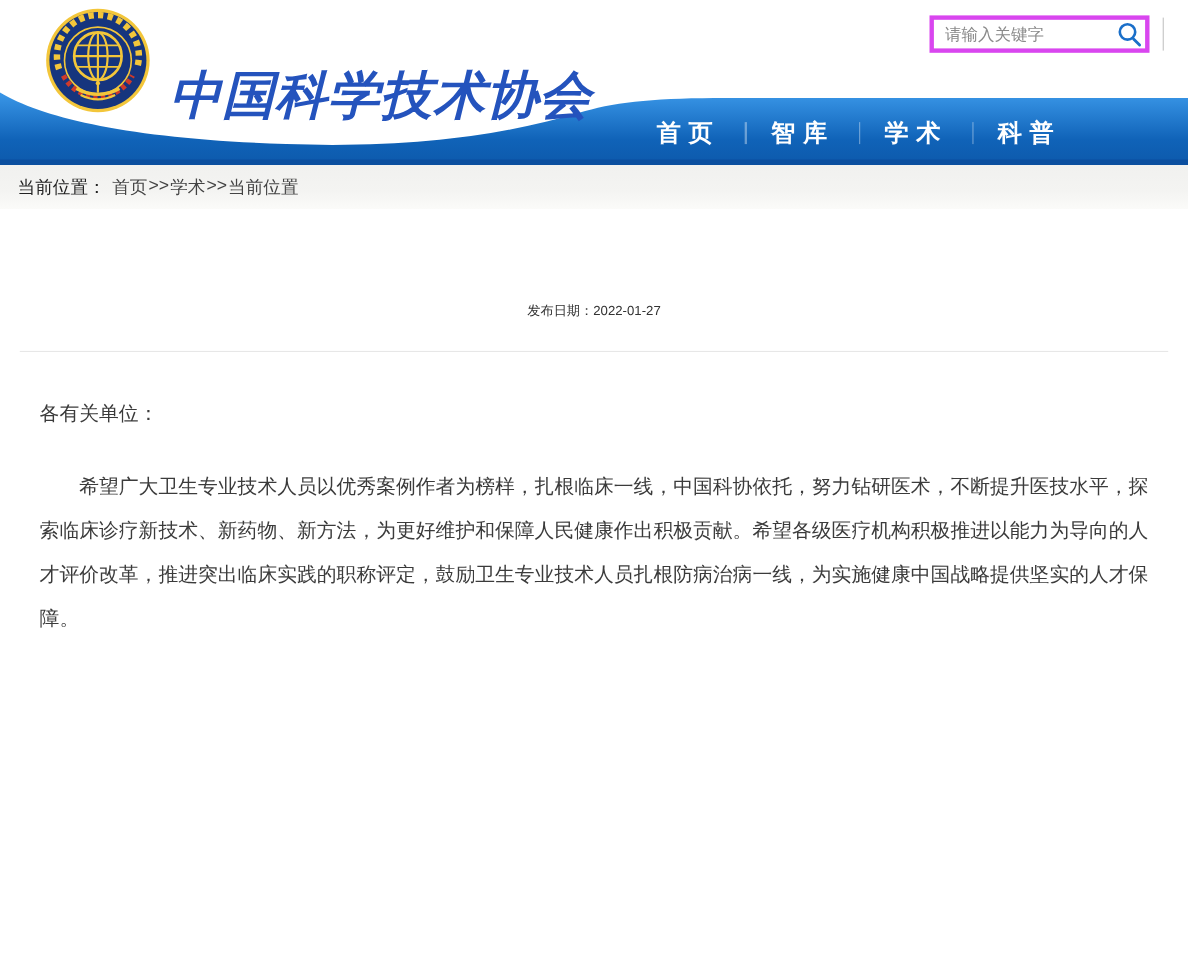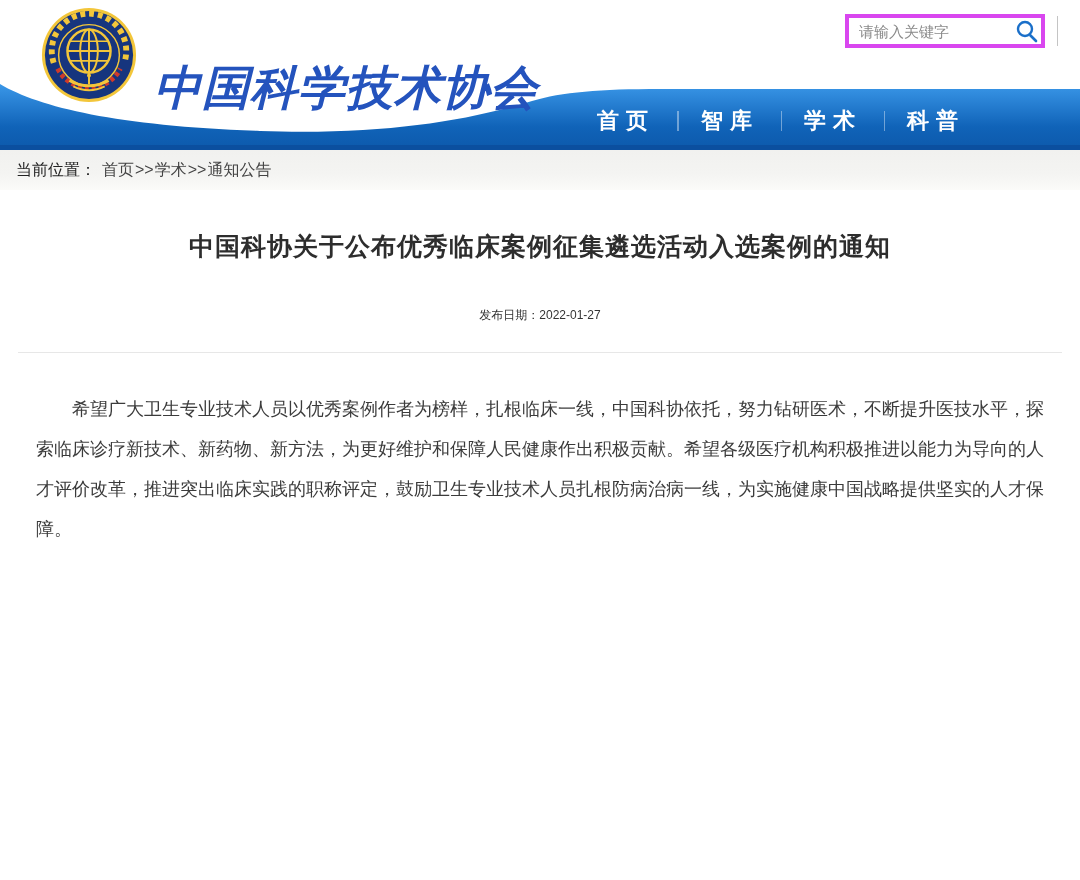--- a/index.html
+++ b/index.html
@@ -106,28 +106,28 @@
     <div class="nav-item">科普</div>
   </div>
 </div>
 
 <div class="breadcrumb">
   <span class="crumb-label">当前位置：</span>
   <a class="crumb-link">首页</a>
   <span class="crumb-sep">&gt;&gt;</span>
   <a class="crumb-link">学术</a>
   <span class="crumb-sep">&gt;&gt;</span>
-  <a class="crumb-link">通知公告</a>
+  <a class="crumb-link">当前位置</a>
 </div>
 
 <div class="main">
-  <h1 class="article-title">中国科协关于公布优秀临床案例征集遴选活动入选案例的通知</h1>
 
   <div class="article-date">
     <span>发布日期：</span><span>2022-01-27</span>
   </div>
 
   <hr class="divider">
 
   <div class="article-body">
+    <p class="salutation">各有关单位：</p>
     <p class="para">希望广大卫生专业技术人员以优秀案例作者为榜样，扎根临床一线，中国科协依托，努力钻研医术，不断提升医技水平，探索临床诊疗新技术、新药物、新方法，为更好维护和保障人民健康作出积极贡献。希望各级医疗机构积极推进以能力为导向的人才评价改革，推进突出临床实践的职称评定，鼓励卫生专业技术人员扎根防病治病一线，为实施健康中国战略提供坚实的人才保障。</p>
   </div>
 </div>
 
 </body></html>

